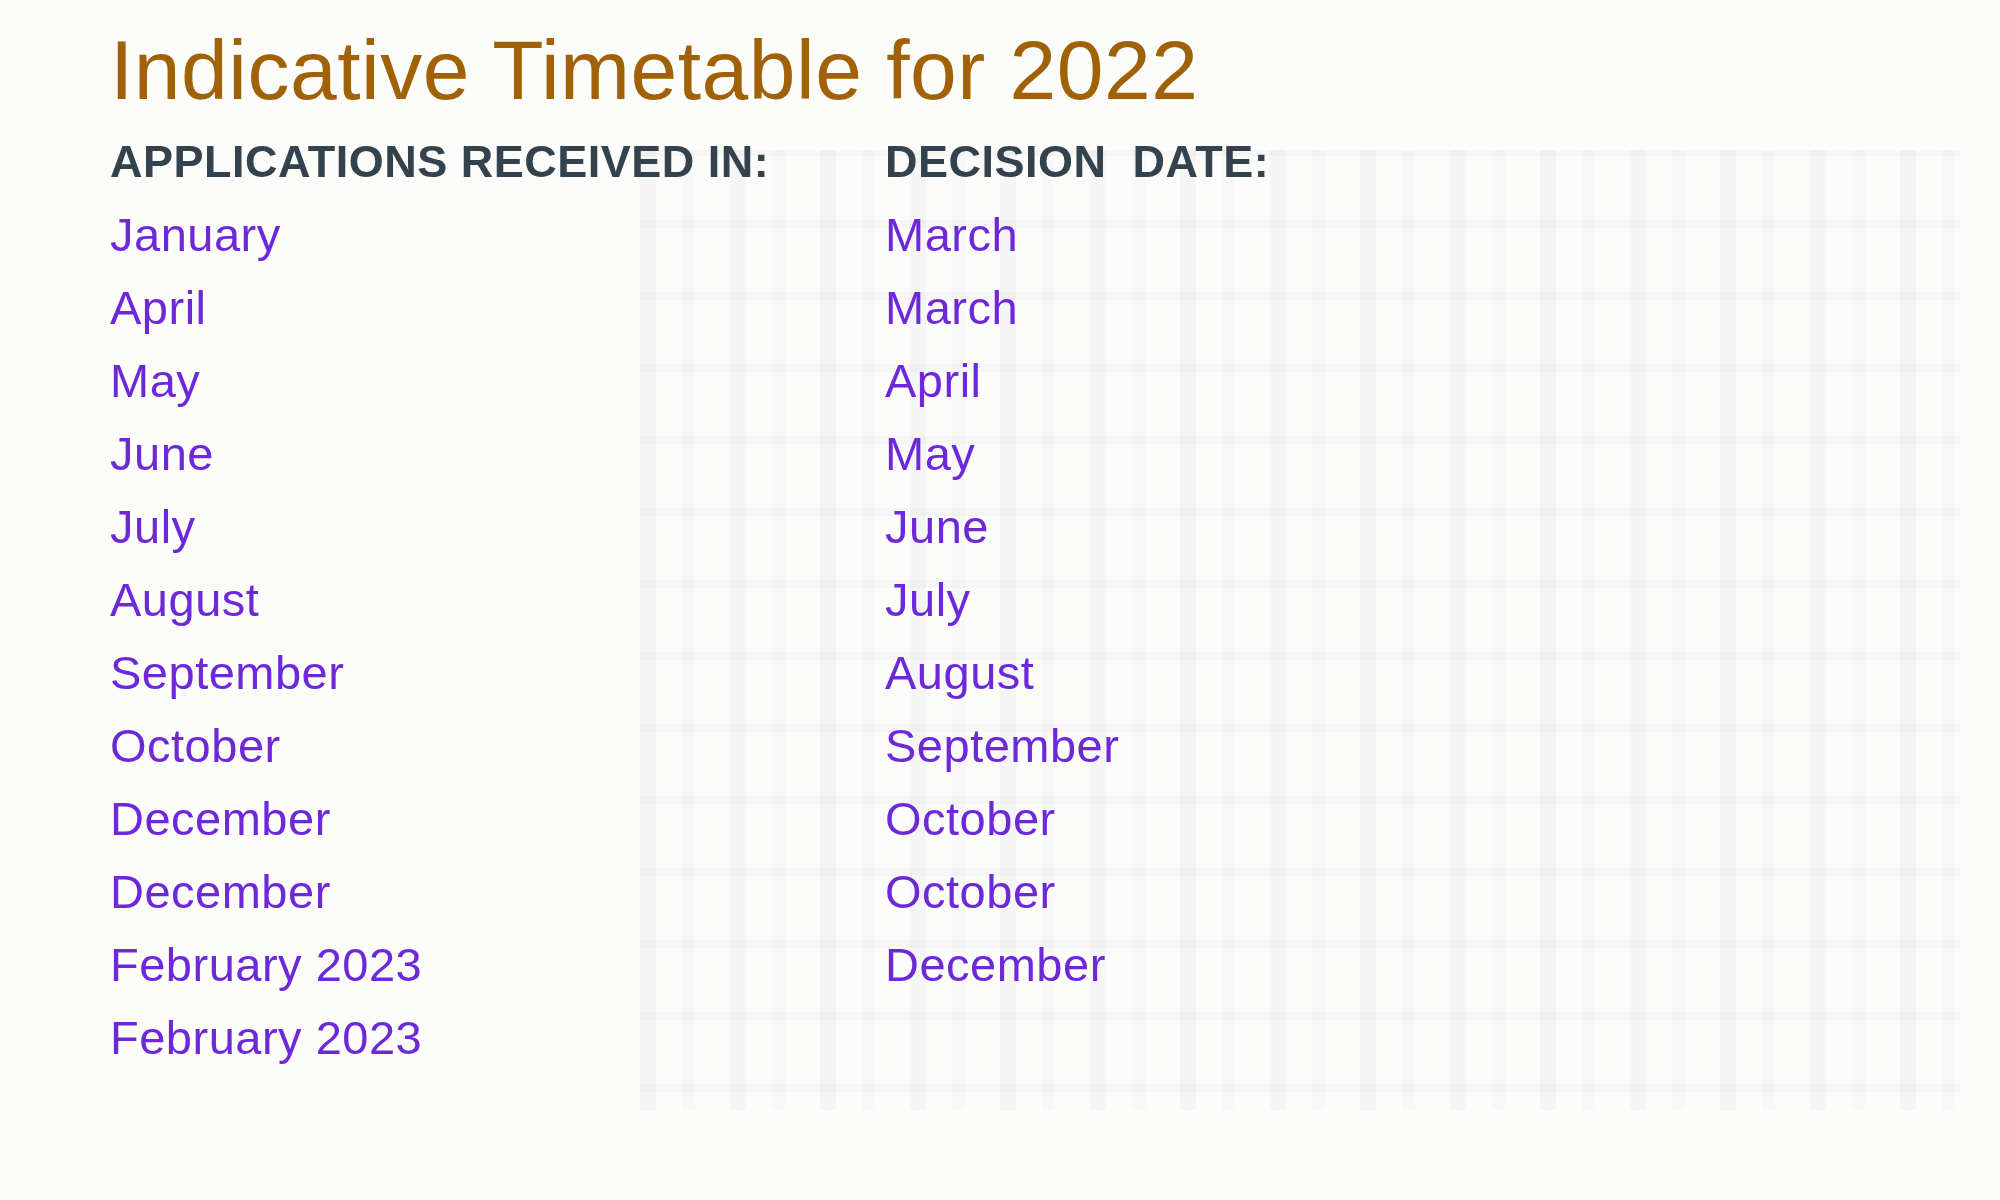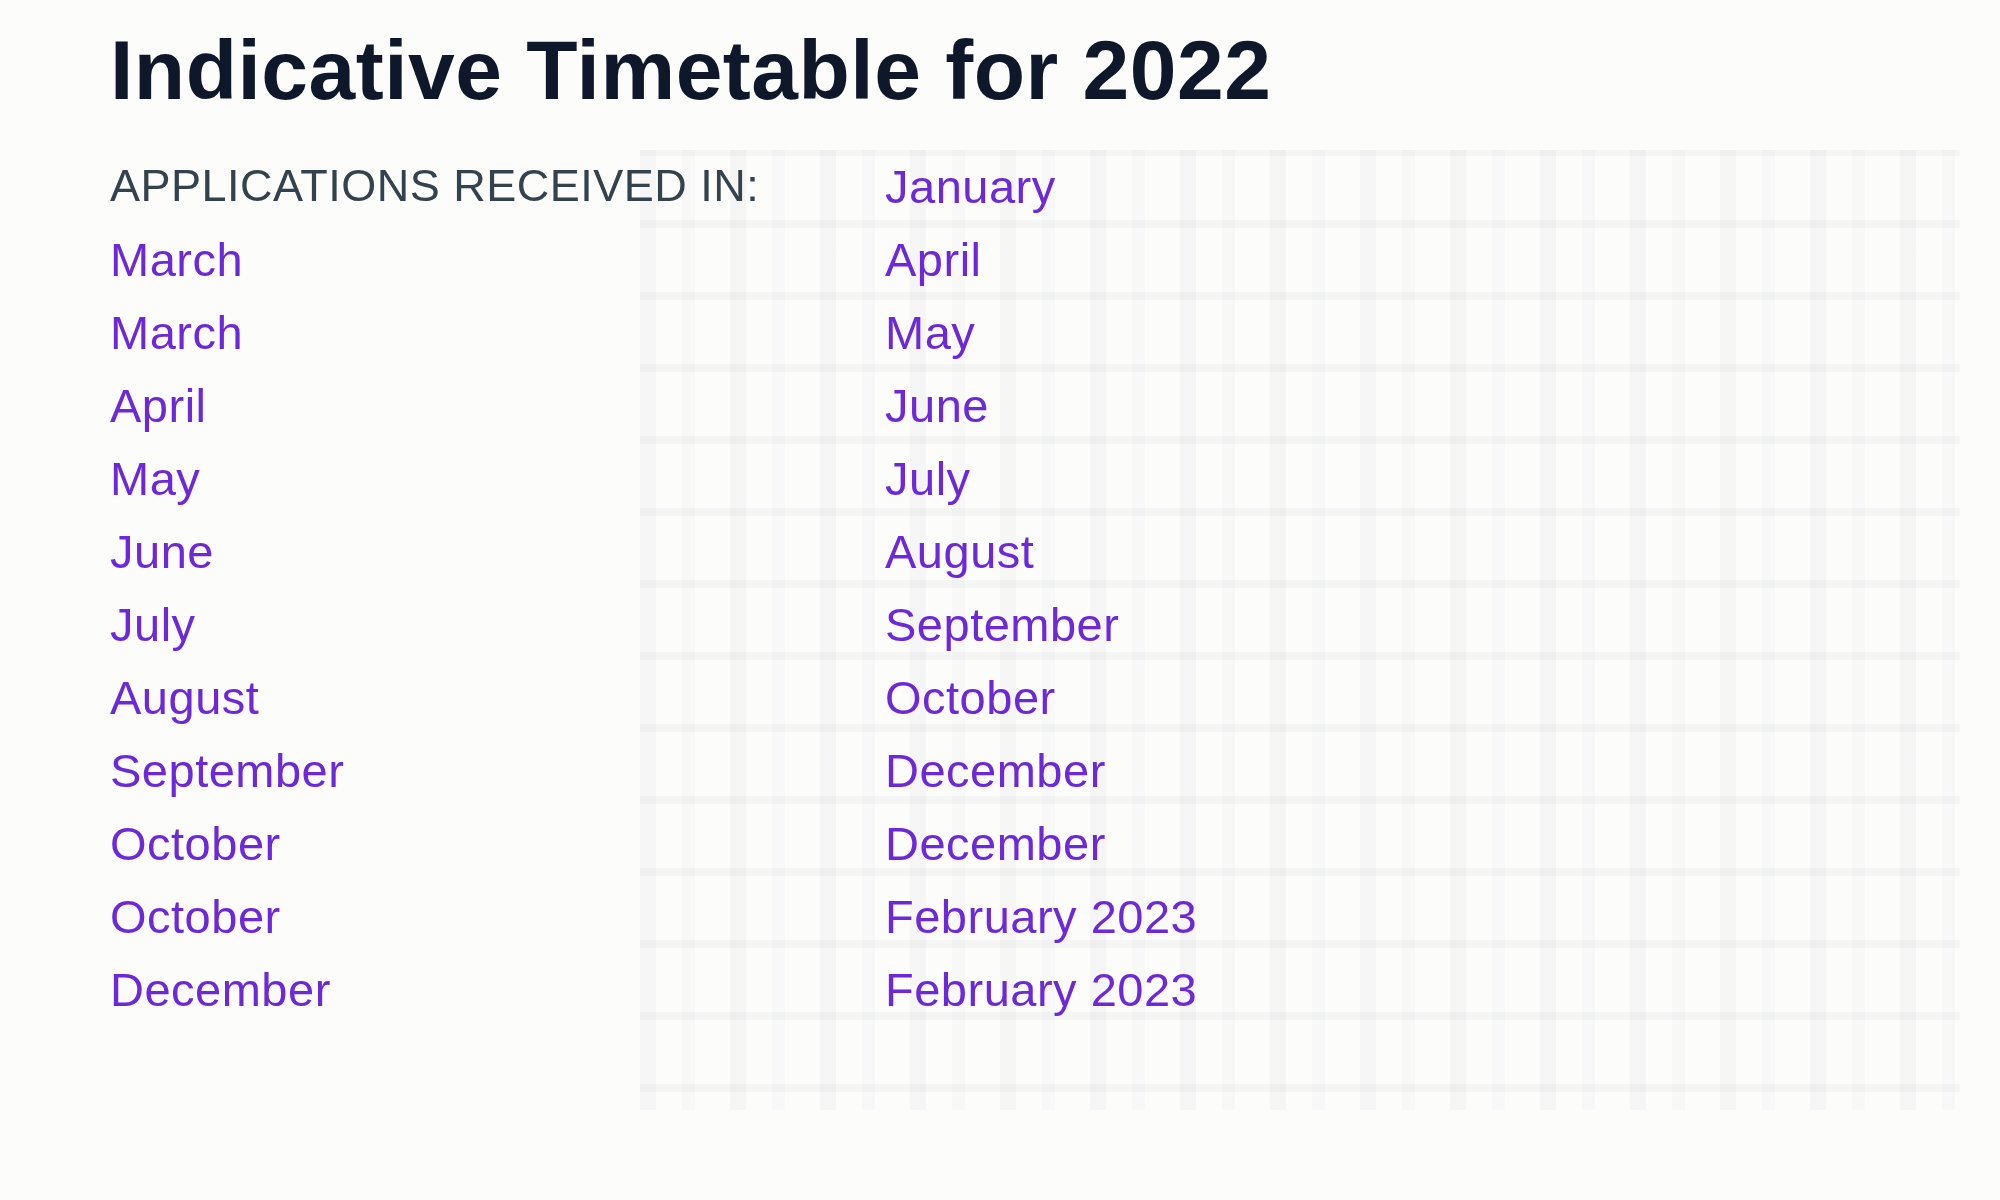--- a/index.html
+++ b/index.html
@@ -20,34 +20,34 @@
     position: absolute;
     left: 640px; top: 150px;
     width: 1320px; height: 960px;
     background:
       repeating-linear-gradient(90deg, rgba(110,120,125,0.05) 0 16px, transparent 16px 42px, rgba(110,120,125,0.03) 42px 55px, transparent 55px 90px),
       repeating-linear-gradient(0deg, transparent 0 18px, rgba(120,128,132,0.05) 18px 26px, transparent 26px 72px);
     pointer-events: none;
   }
   .title {
     font-size: 84px;
-    font-weight: 700;
+    font-weight: 400;
     letter-spacing: 0.5px;
     line-height: 1.05;
-    color: #0f172a;
-    margin-bottom: 36px;
+    color: #a16207;
+    margin-bottom: 12px;
   }
   .grid {
     display: grid;
     grid-template-columns: 775px 1fr;
     position: relative;
   }
   .col-header {
     font-size: 45px;
-    font-weight: 400;
+    font-weight: 700;
     letter-spacing: 0.5px;
     color: #33424c;
     height: 72px;
     display: flex;
     align-items: center;
     white-space: pre;
   }
   .cell {
     font-size: 47px;
     font-weight: 400;
@@ -73,20 +73,21 @@
 </head>
 <body>
 
 <div class="page">
   <div class="texture"></div>
 
   <h1 class="title">Indicative Timetable for 2022</h1>
 
   <div class="grid">
     <div class="col-header">APPLICATIONS RECEIVED IN:</div>
+    <div class="col-header">DECISION  DATE:</div>
 
     <div class="cell">January</div>
     <div class="cell">March</div>
 
     <div class="cell">April</div>
 
     <div class="cell">March</div>
     <div class="cell">May</div>
 
     <div class="cell">April</div>

